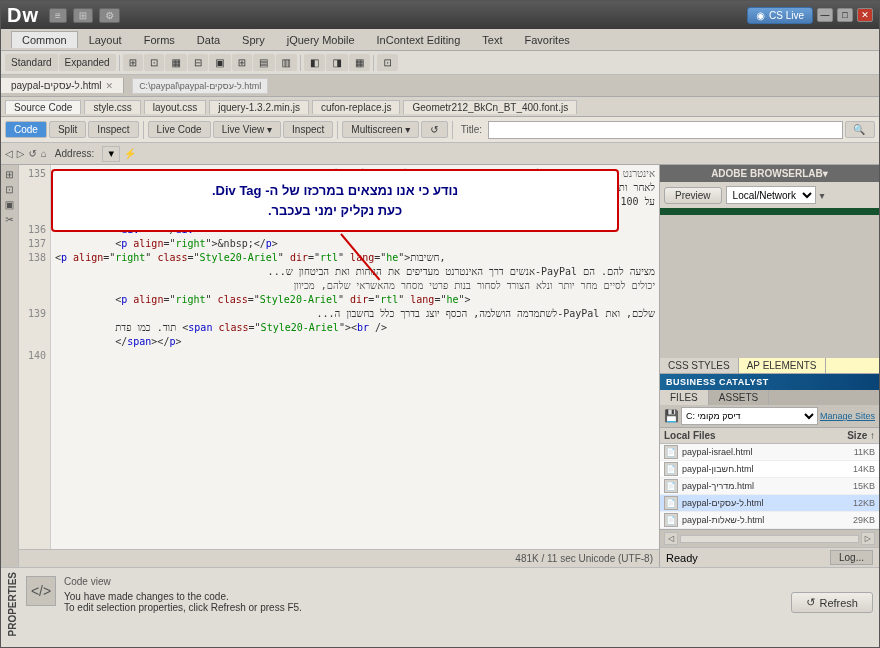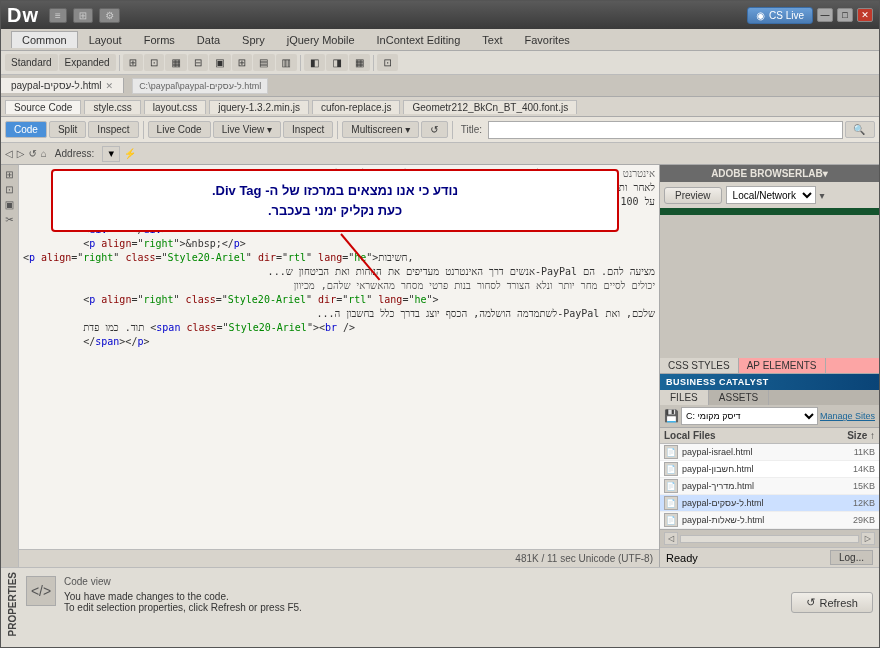--- a/index.html
+++ b/index.html
@@ -82,21 +82,21 @@
     .browserlab-panel { background: #d8d4cc; padding: 4px; display: flex; gap: 4px; border-bottom: 7px solid #14532d; }
     .bl-row { display: flex; align-items: center; gap: 4px; }
     .bl-btn { padding: 2px 10px; background: linear-gradient(to bottom, #f0ede8, #d8d4cc); border: 1px solid #aaa; border-radius: 3px; font-size: 10px; color: #333; cursor: pointer; }
     .bl-select { flex: 1; height: 18px; background: white; border: 1px solid #aaa; font-size: 10px; padding: 0 2px; }
     .bl-dropdown-arrow { font-size: 10px; color: #555; }
     .bl-status { font-size: 9px; color: #555; padding: 2px 4px; }
     .bl-dot { width: 8px; height: 8px; border-radius: 50%; background: #888; display: inline-block; margin-right: 3px; }
 
     
     .css-panel { display: flex; flex-direction: column; }
-    .css-panel-tabs { background: #fca5a5; display: flex; }
+    .css-panel-tabs { background: #fef9c3; display: flex; }
     .css-tab { padding: 2px 8px; font-size: 10px; color: #333; cursor: pointer; border-right: 1px solid #aaa; }
     .css-tab.active { background: #d8d4cc; }
 
     
     .bc-panel { background: #d8d4cc; border-top: 1px solid #aaa; }
     .bc-header { background: linear-gradient(to right, #1a6699, #0a4477); color: white; font-size: 9px; font-weight: bold; padding: 3px 6px; letter-spacing: 0.5px; }
 
     
     .files-panel { background: #d8d4cc; display: flex; flex-direction: column; }
     .files-tabs { display: flex; background: #b8b4ac; }
@@ -231,20 +231,37 @@
     <div class="left-gutter">
       <div class="gutter-icon">⊞</div>
       <div class="gutter-icon">⊡</div>
       <div class="gutter-icon">▣</div>
       <div class="gutter-icon">✂</div>
     </div>
 
     <div class="code-editor">
       <div class="code-area">
         <div class="code-lines">
+          <div class="line-numbers">
+            <div class="line-num">135</div>
+            <div class="line-num"></div>
+            <div class="line-num"></div>
+            <div class="line-num"></div>
+            <div class="line-num">136</div>
+            <div class="line-num">137</div>
+            <div class="line-num">138</div>
+            <div class="line-num"></div>
+            <div class="line-num"></div>
+            <div class="line-num"></div>
+            <div class="line-num">139</div>
+            <div class="line-num"></div>
+            <div class="line-num"></div>
+            <div class="line-num">140</div>
+            <div class="line-num"></div>
+          </div>
           <div class="code-content">
             <div class="code-line" style="direction:rtl;font-family:monospace;font-size:10px;color:#333;">
               <span style="color:#666;">אינטרנט דרכו אתם רוצים לסחור אן מוצר, פשוט הוסיפו לדפחן תשלום של</span>
             </div>
             <div class="code-line" style="direction:rtl;font-family:monospace;font-size:10px;color:#333;">
               לאחר  ותוכלו לקבל תשלומים מכל חברות האשראי-הדיגיטליות, וגם מחשבונות בנק PayPal
             </div>
             <div class="code-line" style="direction:rtl;font-family:monospace;font-size:10px;color:#333;">
               על 100 סוחרים, נמצא כי אנו עסקים דיווחו על על 14% ש <span style="color:#c00;background:#ffcccc;padding:1px 3px;border-radius:2px;font-weight:bold;font-size:11px;">Right Click</span> בחנות מכירות שלהם
             </div>

